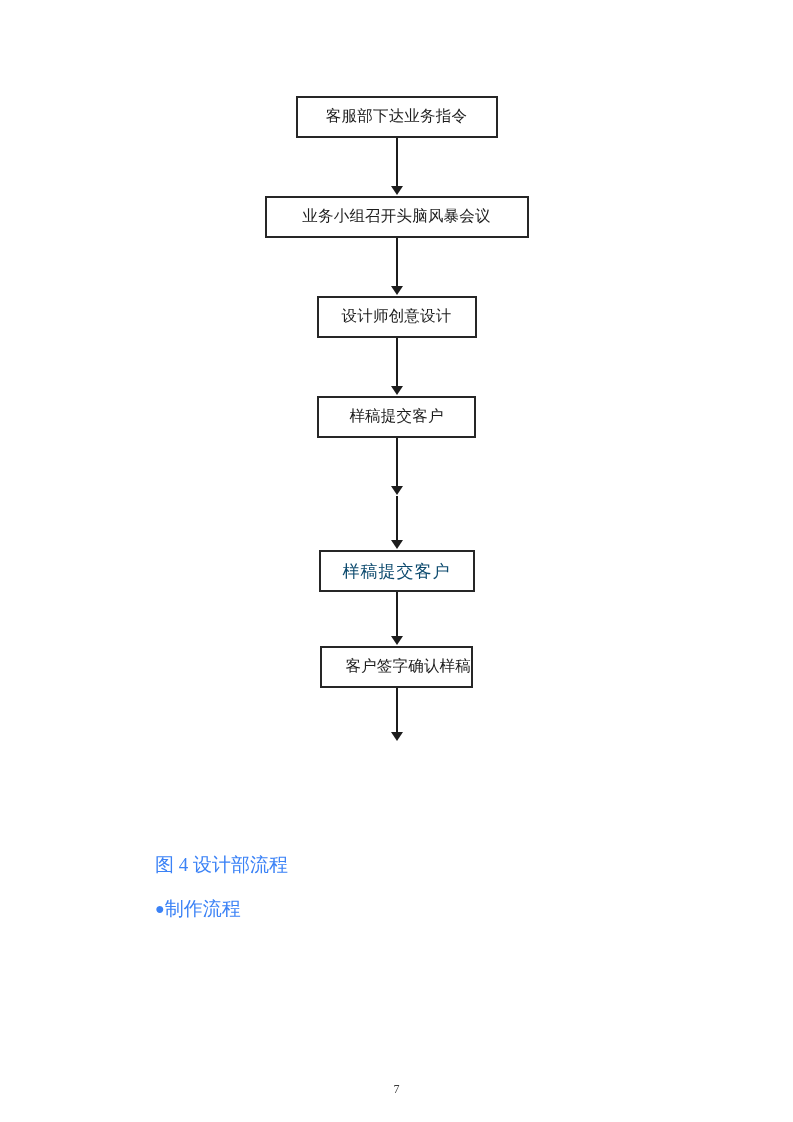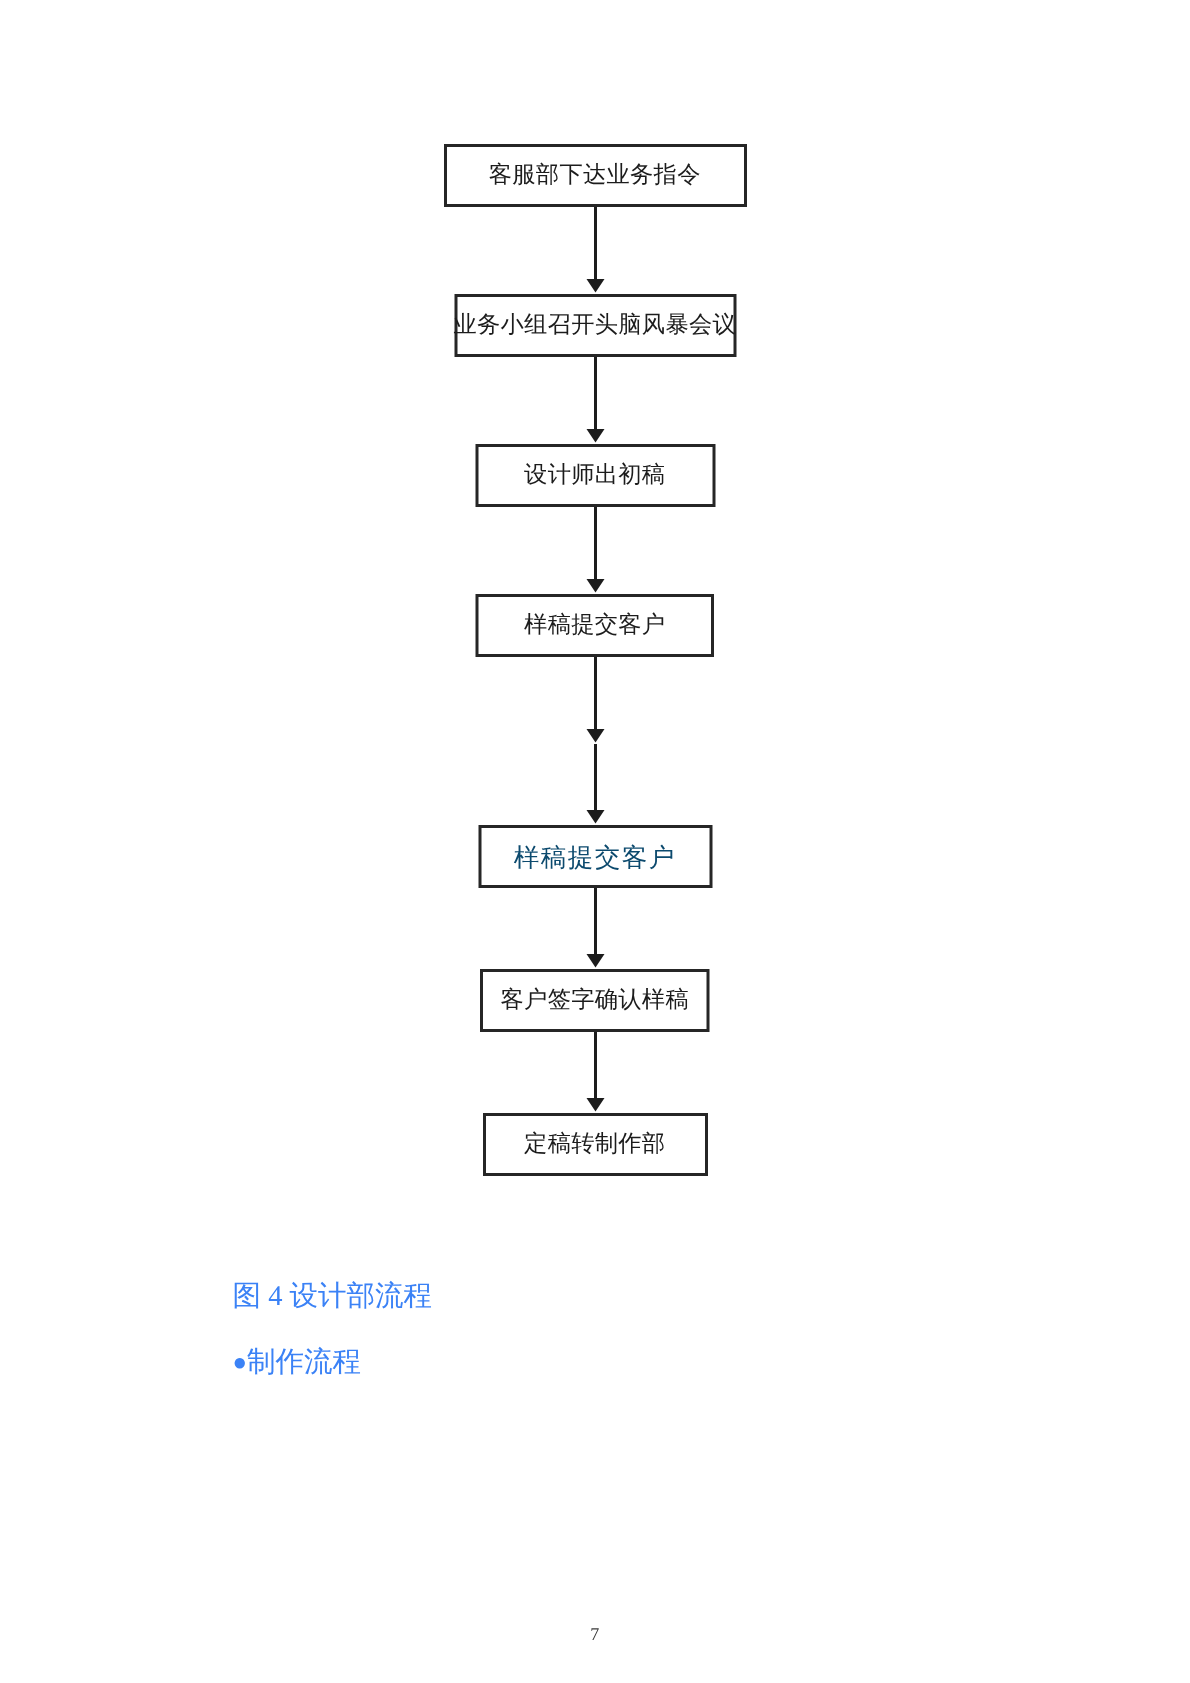--- a/index.html
+++ b/index.html
@@ -55,26 +55,26 @@
   
   .flow-node.faded .node-label {
     font-family: "Liberation Serif", "DejaVu Serif", serif;
     color: #0c4a6e;
     font-size: 17px;
     letter-spacing: 1px;
   }
 
   
   .w1 { width: 202px; }
-  .w2 { width: 188px; text-align: center; }
+  .w2 { width: 264px; text-align: center; }
   .w3 { width: 160px; }
   .w4 { width: 159px; }
   .w5 { width: 144px; }
   .w6 { width: 156px; }
-  .w7 { width: 153px; }
+  .w7 { width: 153px; justify-content: flex-end; }
   .w8 { width: 150px; }
 
   
   .arrow {
     width: 16px;
     margin: 0 auto;
     display: flex;
     flex-direction: column;
     align-items: center;
     justify-content: flex-start;
@@ -149,21 +149,21 @@
     <div class="flow-node w2">
       <span class="node-label">业务小组召开头脑风暴会议</span>
     </div>
 
     <div class="arrow gap-a">
       <div class="stem"></div>
       <div class="head"></div>
     </div>
 
     <div class="flow-node w3">
-      <span class="node-label">设计师出初稿</span>
+      <span class="node-label">设计师创意设计</span>
     </div>
 
     <div class="arrow gap-a">
       <div class="stem"></div>
       <div class="head"></div>
     </div>
 
     <div class="flow-node w4">
       <span class="node-label">样稿提交客户</span>
     </div>
@@ -190,23 +190,20 @@
 
     <div class="flow-node w7">
       <span class="node-label">客户签字确认样稿</span>
     </div>
 
     <div class="arrow gap-b">
       <div class="stem"></div>
       <div class="head"></div>
     </div>
 
-    <div class="flow-node w8">
-      <span class="node-label">定稿转制作部</span>
-    </div>
 
   </div>
 
   <div class="caption-block">
     <div class="caption-line">图 4 设计部流程</div>
     <div class="caption-line second"><span class="bullet-dot">●</span><span>制作流程</span></div>
   </div>
 
   <div class="page-number">7</div>
 

